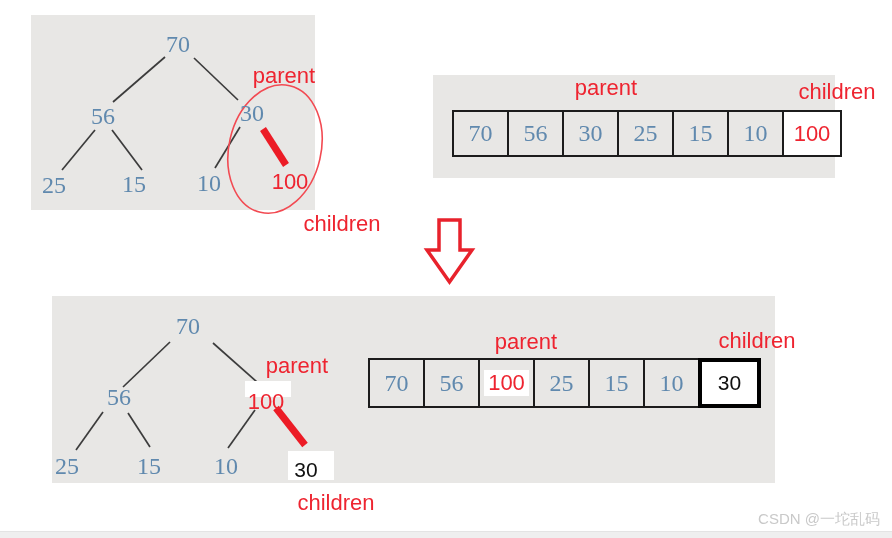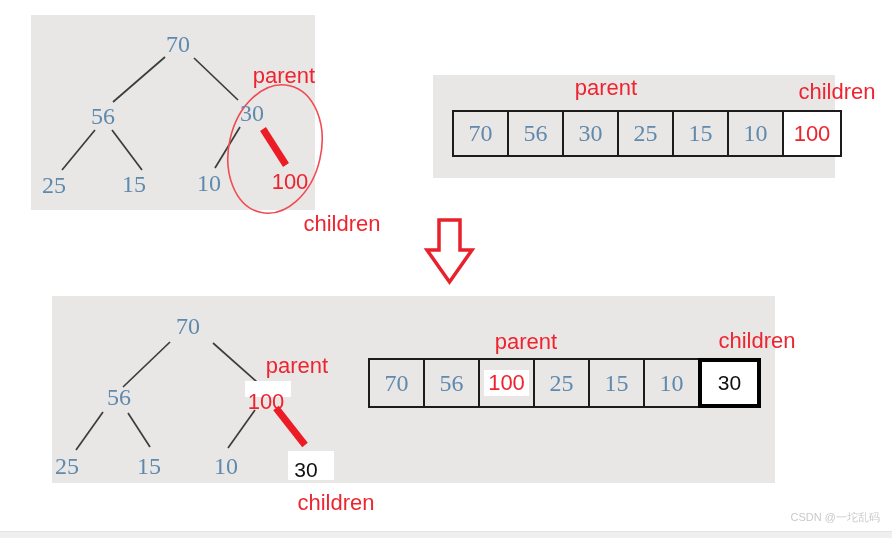--- a/index.html
+++ b/index.html
@@ -32,21 +32,21 @@
   .cell + .cell{margin-left:-2px;}
   .arr-top .cell{height:47px;}
   .arr-bottom .cell{height:50px;}
   .cell-white{background:#ffffff;}
   .cell-red{font-family:"Liberation Sans",sans-serif;font-size:22px;color:#ee2430;}
   .cell-black-thick{
     border:4px solid #000;width:63px;background:#ffffff;
     font-family:"Liberation Sans",sans-serif;font-size:21px;color:#101010;
   }
   .cell-inner-patch{background:#ffffff;padding:2px 4px;line-height:1;}
-  .watermark{font-size:11px;color:#c9c9c9;white-space:nowrap;}
+  .watermark{font-size:15px;color:#c9c9c9;white-space:nowrap;}
   .bottom-strip{left:0;top:531px;width:892px;height:7px;background:#efefef;border-top:1px solid #e4e4e4;box-sizing:border-box;}
 </style>
 </head>
 <body>
 
 <div id="stage">
 
   <div class="abs panel" style="left:31px;top:15px;width:284px;height:195px;"></div>
   <div class="abs panel" style="left:433px;top:75px;width:402px;height:103px;"></div>
   <div class="abs panel" style="left:52px;top:296px;width:723px;height:187px;"></div>

